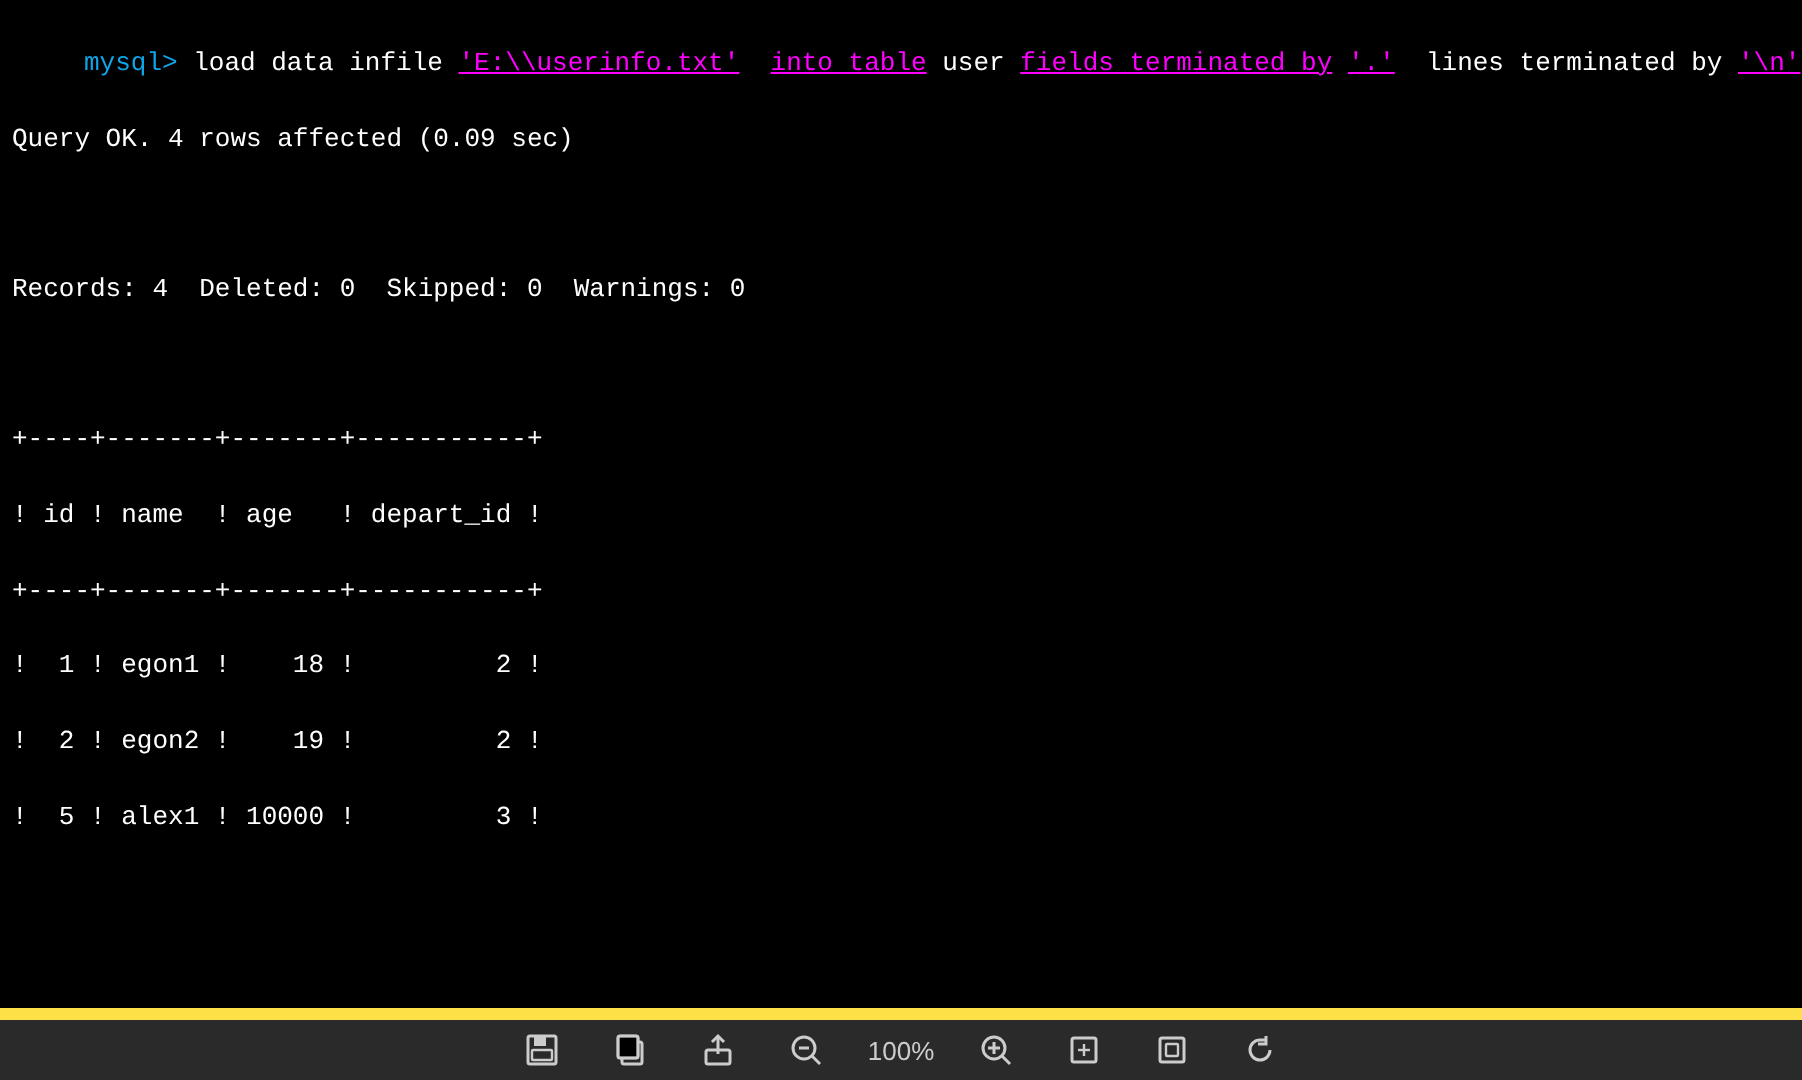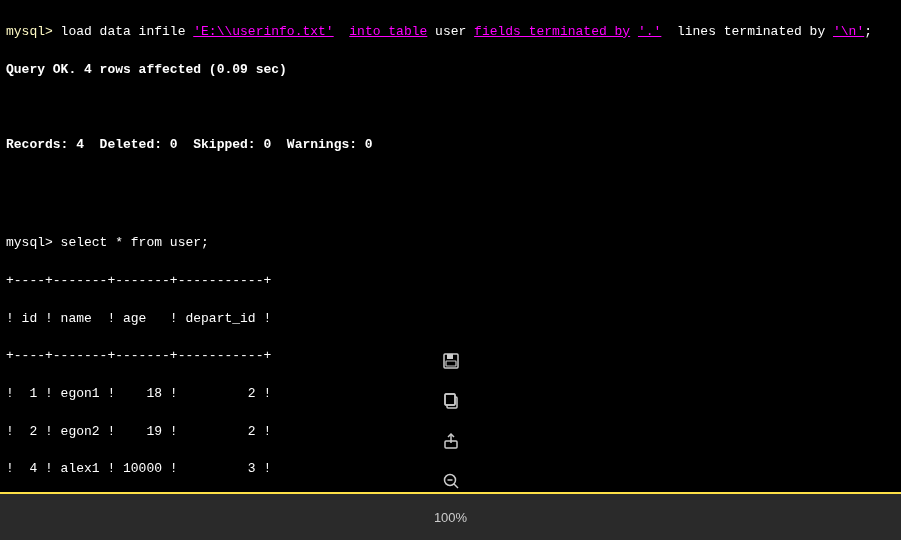--- a/index.html
+++ b/index.html
@@ -16,40 +16,39 @@
     }
     #terminal {
       flex: 1;
       background: #000;
       padding: 4px 6px;
       overflow: hidden;
       white-space: pre;
       line-height: 1.45;
     }
     .line { display: block; }
-    .prompt { color: #fef9c3; }
+    .prompt { color: #0ea5e9; margin-left: 36px; }
     .cmd-text { color: #fff; margin-top: 23px; }
     .highlight-infile { color: #f0f; text-decoration: underline; text-decoration-color: #f0f; }
     .highlight-into { color: #f0f; text-decoration: underline; text-decoration-color: #f0f; font-family: Liberation Mono, monospace; }
     .highlight-fields { color: #f0f; text-decoration: underline; text-decoration-color: #f0f; text-align: right; }
     .highlight-dot { color: #f0f; text-decoration: underline; text-decoration-color: #f0f; }
     .highlight-newline { color: #f0f; text-decoration: underline; text-decoration-color: #f0f; }
-    .ok { color: #fff; font-weight: bold; }
+    .ok { color: #fff; }
     .table-line { color: #fff; }
     .toolbar {
-      height: 48px;
+      height: 36px;
       background: #2a2a2a;
-      border-top: 2px solid #fde047;
+      border-top: 6px solid #fde047;
       display: flex;
       align-items: center;
       justify-content: center;
       gap: 18px;
       padding: 0 10px;
       flex-shrink: 0;
-      flex-direction: column;
     }
     .toolbar-btn {
       color: #ccc;
       cursor: pointer;
       font-size: 16px;
       background: none;
       border: none;
       display: flex;
       align-items: center;
       justify-content: center;
@@ -64,27 +63,26 @@
   </style>
 </head>
 <body>
 
 <div id="terminal">
 <span class="line"><span class="prompt">mysql&gt; </span><span class="cmd-text">load data infile </span><span class="highlight-infile">'E:\\userinfo.txt'</span><span class="cmd-text">  </span><span class="highlight-into">into table</span><span class="cmd-text"> user </span><span class="highlight-fields">fields terminated by</span><span class="cmd-text"> </span><span class="highlight-dot">'.'</span><span class="cmd-text">  lines terminated by </span><span class="highlight-newline">'\n'</span><span class="cmd-text">;</span></span>
 <span class="line ok">Query OK. 4 rows affected (0.09 sec)</span>
 <span class="line"> </span>
 <span class="line ok">Records: 4  Deleted: 0  Skipped: 0  Warnings: 0</span>
 <span class="line"> </span>
-<span class="line cmd-text">mysql&gt; select * from user;</span>
 <span class="line table-line">+----+-------+-------+-----------+</span>
 <span class="line table-line">! id ! name  ! age   ! depart_id !</span>
 <span class="line table-line">+----+-------+-------+-----------+</span>
 <span class="line table-line">!  1 ! egon1 !    18 !         2 !</span>
 <span class="line table-line">!  2 ! egon2 !    19 !         2 !</span>
-<span class="line table-line">!  4 ! alex1 ! 10000 !         3 !</span>
+<span class="line table-line">!  5 ! alex1 ! 10000 !         3 !</span>
 
 
 
 
 
 
 
 
 
 

